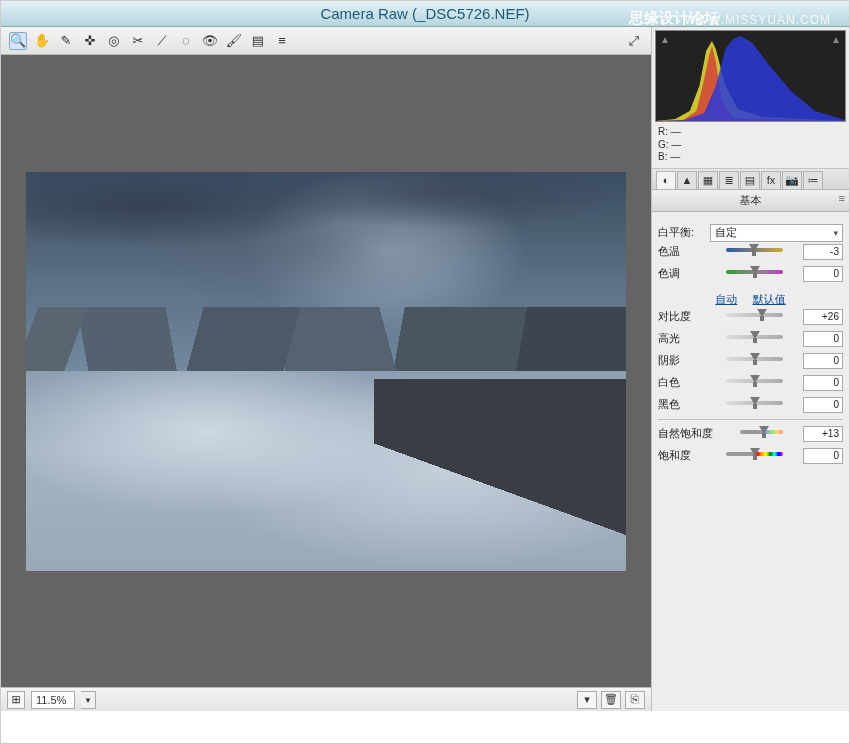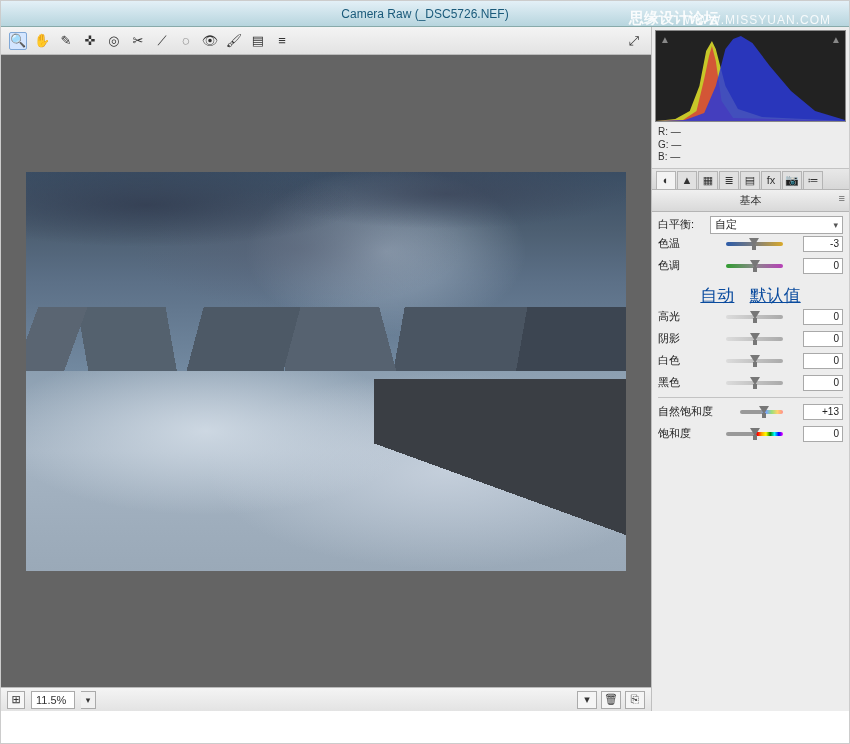--- a/index.html
+++ b/index.html
@@ -11,21 +11,21 @@
     --canvas-bg:#646464;
     --hist-bg:#222222;
     --field-bg:#ffffff;
     --slider-track:#cfcfcf;
     --btn-bg:#e6e6e6;
     --link-blue:#0a4b9e;
   }
   * { box-sizing:border-box; font-family:"Segoe UI",Tahoma,Arial,sans-serif; }
   body { margin:0; background:#000; }
   .outer-frame { width:850px; height:744px; position:relative; background:#ffffff; padding:0; border:1px solid #ccc;}
-  .title-bar { height:26px; background:linear-gradient(to bottom,#e3f0f7 0%,#b7d5de 100%); display:flex; align-items:center; justify-content:center; color:var(--title-fg); font-size:12px; border-bottom:1px solid #8aa;}
+  .title-bar { height:26px; background:linear-gradient(to bottom,#e3f0f7 0%,#b7d5de 100%); display:flex; align-items:center; justify-content:center; color:var(--title-fg); font-size:15px; border-bottom:1px solid #8aa;}
   .app-body { display:flex; flex-direction:row; height:calc(100% - 26px - 32px); background:var(--win-bg);}
   
   .left-pane { flex:1; display:flex; flex-direction:column; border-right:none; position:relative;}
   .top-toolbar { height:28px; display:flex; align-items:center; padding:4px 8px 4px 8px; gap:6px; border-bottom:1px solid #bbb; background:linear-gradient(to bottom,#f4f4f4,#e3e3e3);}
   .tool-icon { width:18px; height:18px; display:flex; align-items:center; justify-content:center; cursor:pointer; font-size:13px; color:#333; }
   .tool-icon.selected { border:1px solid #7fa7d6; background:#d4e6ff; border-radius:2px;}
   .tool-right { margin-left:auto; }
   .canvas-wrap { flex:1; background:var(--canvas-bg); display:flex; align-items:center; justify-content:center; position:relative;}
   .canvas-img { width:600px; height:399px; background:#30404f; position:relative; overflow:hidden;}
   
@@ -76,40 +76,40 @@
   .hist-corner.left{ left:2px;} .hist-corner.right{ right:2px;}
   .info-row { display:flex; padding:4px 6px; gap:8px; font-size:10px; color:#333; border-bottom:1px solid #c3c3c3; }
   .info-rgb { line-height:1.25;}
   .info-meta { flex:1; text-align:center; line-height:1.3;}
   
   .tab-strip { display:flex; align-items:center; gap:1px; padding:2px 4px 0 4px; background:linear-gradient(to bottom,#e8e8e8,#d7d7d7);}
   .sm-tab { width:20px; height:18px; display:flex; align-items:center; justify-content:center; font-size:11px; border:1px solid #b4b4b4; border-bottom:none; background:#e0e0e0; cursor:pointer; color:#333;}
   .sm-tab.active { background:#f3f3f3;}
   .panel-header { background:linear-gradient(to bottom,#f0f0f0,#d9d9d9); border-top:1px solid #b4b4b4; border-bottom:1px solid #b4b4b4; text-align:center; padding:3px 12px; font-size:11px; color:#333; position:relative;}
   .panel-header .menu { position:absolute; right:4px; top:2px; font-size:11px; color:#666; cursor:pointer;}
-  .form { flex:1; overflow:auto; padding:4px 6px;}
+  .form { flex:1; overflow:auto; padding:12px 6px;}
   .row { display:flex; align-items:center; margin-bottom:2px; gap:4px;}
   .row label { width:48px; text-align:left; color:#222;}
   .select { flex:1; height:18px; border:1px solid #a9a9a9; background:#fff; padding:0 4px; display:flex; align-items:center; justify-content:space-between; font-size:11px; cursor:pointer;}
   .select .caret{ font-size:9px; color:#555;}
   .numfield { width:40px; height:16px; border:1px solid #a9a9a9; background:#fff; font-size:10px; padding:0 3px; display:flex; align-items:center; justify-content:flex-end;}
-  .slider-row { display:flex; align-items:center; gap:20px; margin-bottom:6px;}
+  .slider-row { display:flex; align-items:flex-start; gap:20px; margin-bottom:6px;}
   .slider-row .label { width:48px; white-space:nowrap;}
   .slider-track { flex:1; height:12px; position:relative; display:flex; align-items:center;}
   .track-line { height:4px; width:100%; border-radius:2px;}
   .slider-thumb { position:absolute; top:0; width:10px; height:12px; transform:translateX(-5px);}
   .slider-thumb::before { content:""; position:absolute; left:0; top:0; width:0; height:0; border-left:5px solid transparent; border-right:5px solid transparent; border-top:8px solid #777;}
   .slider-thumb::after{ content:""; position:absolute; left:3px; top:7px; width:4px; height:5px; background:#777;}
   .grad-temp { background:linear-gradient(to right,#2a5aa8,#7d7d7d 50%,#d9a92a);}
   .grad-tint { background:linear-gradient(to right,#2f9c2f,#8a8a8a 50%,#b73fb7);}
   .grad-gray { background:linear-gradient(to right,#dcdcdc,#aaaaaa);}
   .grad-sat  { background:linear-gradient(to right,#999 0 48%,red,orange,yellow,green,cyan,blue,magenta);}
   .grad-vib  { background:linear-gradient(to right,#999 0 48%,#7aa7ff,#9be07a,#ffd36e,#ff8a8a);}
   .section-links { text-align:center; padding:4px 0 2px 0;}
-  .section-links a { color:var(--link-blue); text-decoration:underline; cursor:pointer; font-size:17px;}
+  .section-links a { color:var(--link-blue); text-decoration:underline; cursor:pointer; font-size:11px;}
   .sep { height:1px; background:#c3c3c3; margin:4px 0 6px;}
   
   .dialog-footer { height:32px; display:flex; align-items:center; justify-content:flex-end; gap:8px; padding:0 10px; background:var(--win-bg); border-top:1px solid #c3c3c3;}
   .btn { min-width:70px; height:22px; border:1px solid #a4a4a4; background:linear-gradient(to bottom,#f7f7f7,#e2e2e2); font-size:12px; cursor:pointer; display:flex; align-items:center; justify-content:center;}
   .btn.primary{ box-shadow:0 0 0 1px #7fb4ec;}
   
   .wm1{position:absolute; top:12px; right:18px; color:#fff; font-size:12px; font-family:Arial; letter-spacing:1px; opacity:0.85;}
   .wm0{position:absolute; top:8px; right:130px; color:#fff; font-size:15px; font-weight:bold; opacity:0.9;}
   .wm2{position:absolute; bottom:8px; right:20px; color:#fff; font-size:13px; opacity:0.3; font-weight:bold;}
 </style>
@@ -229,20 +229,28 @@
           </div>
 
         <div class="section-links">
           <a>自动</a>
           &nbsp;&nbsp;&nbsp;
           <a>默认值</a>
         </div>
 
         <div id="slider-group-tone">
             <div class="slider-row">
+              <div class="label">对比度</div>
+              <div class="slider-track">
+                <div class="track-line grad-gray"></div>
+                <div class="slider-thumb" style="left: 63%;"></div>
+              </div>
+              <div class="numfield">+26</div>
+            </div>
+            <div class="slider-row">
               <div class="label">高光</div>
               <div class="slider-track">
                 <div class="track-line grad-gray"></div>
                 <div class="slider-thumb" style="left: 50%;"></div>
               </div>
               <div class="numfield">0</div>
             </div>
             <div class="slider-row">
               <div class="label">阴影</div>
               <div class="slider-track">

